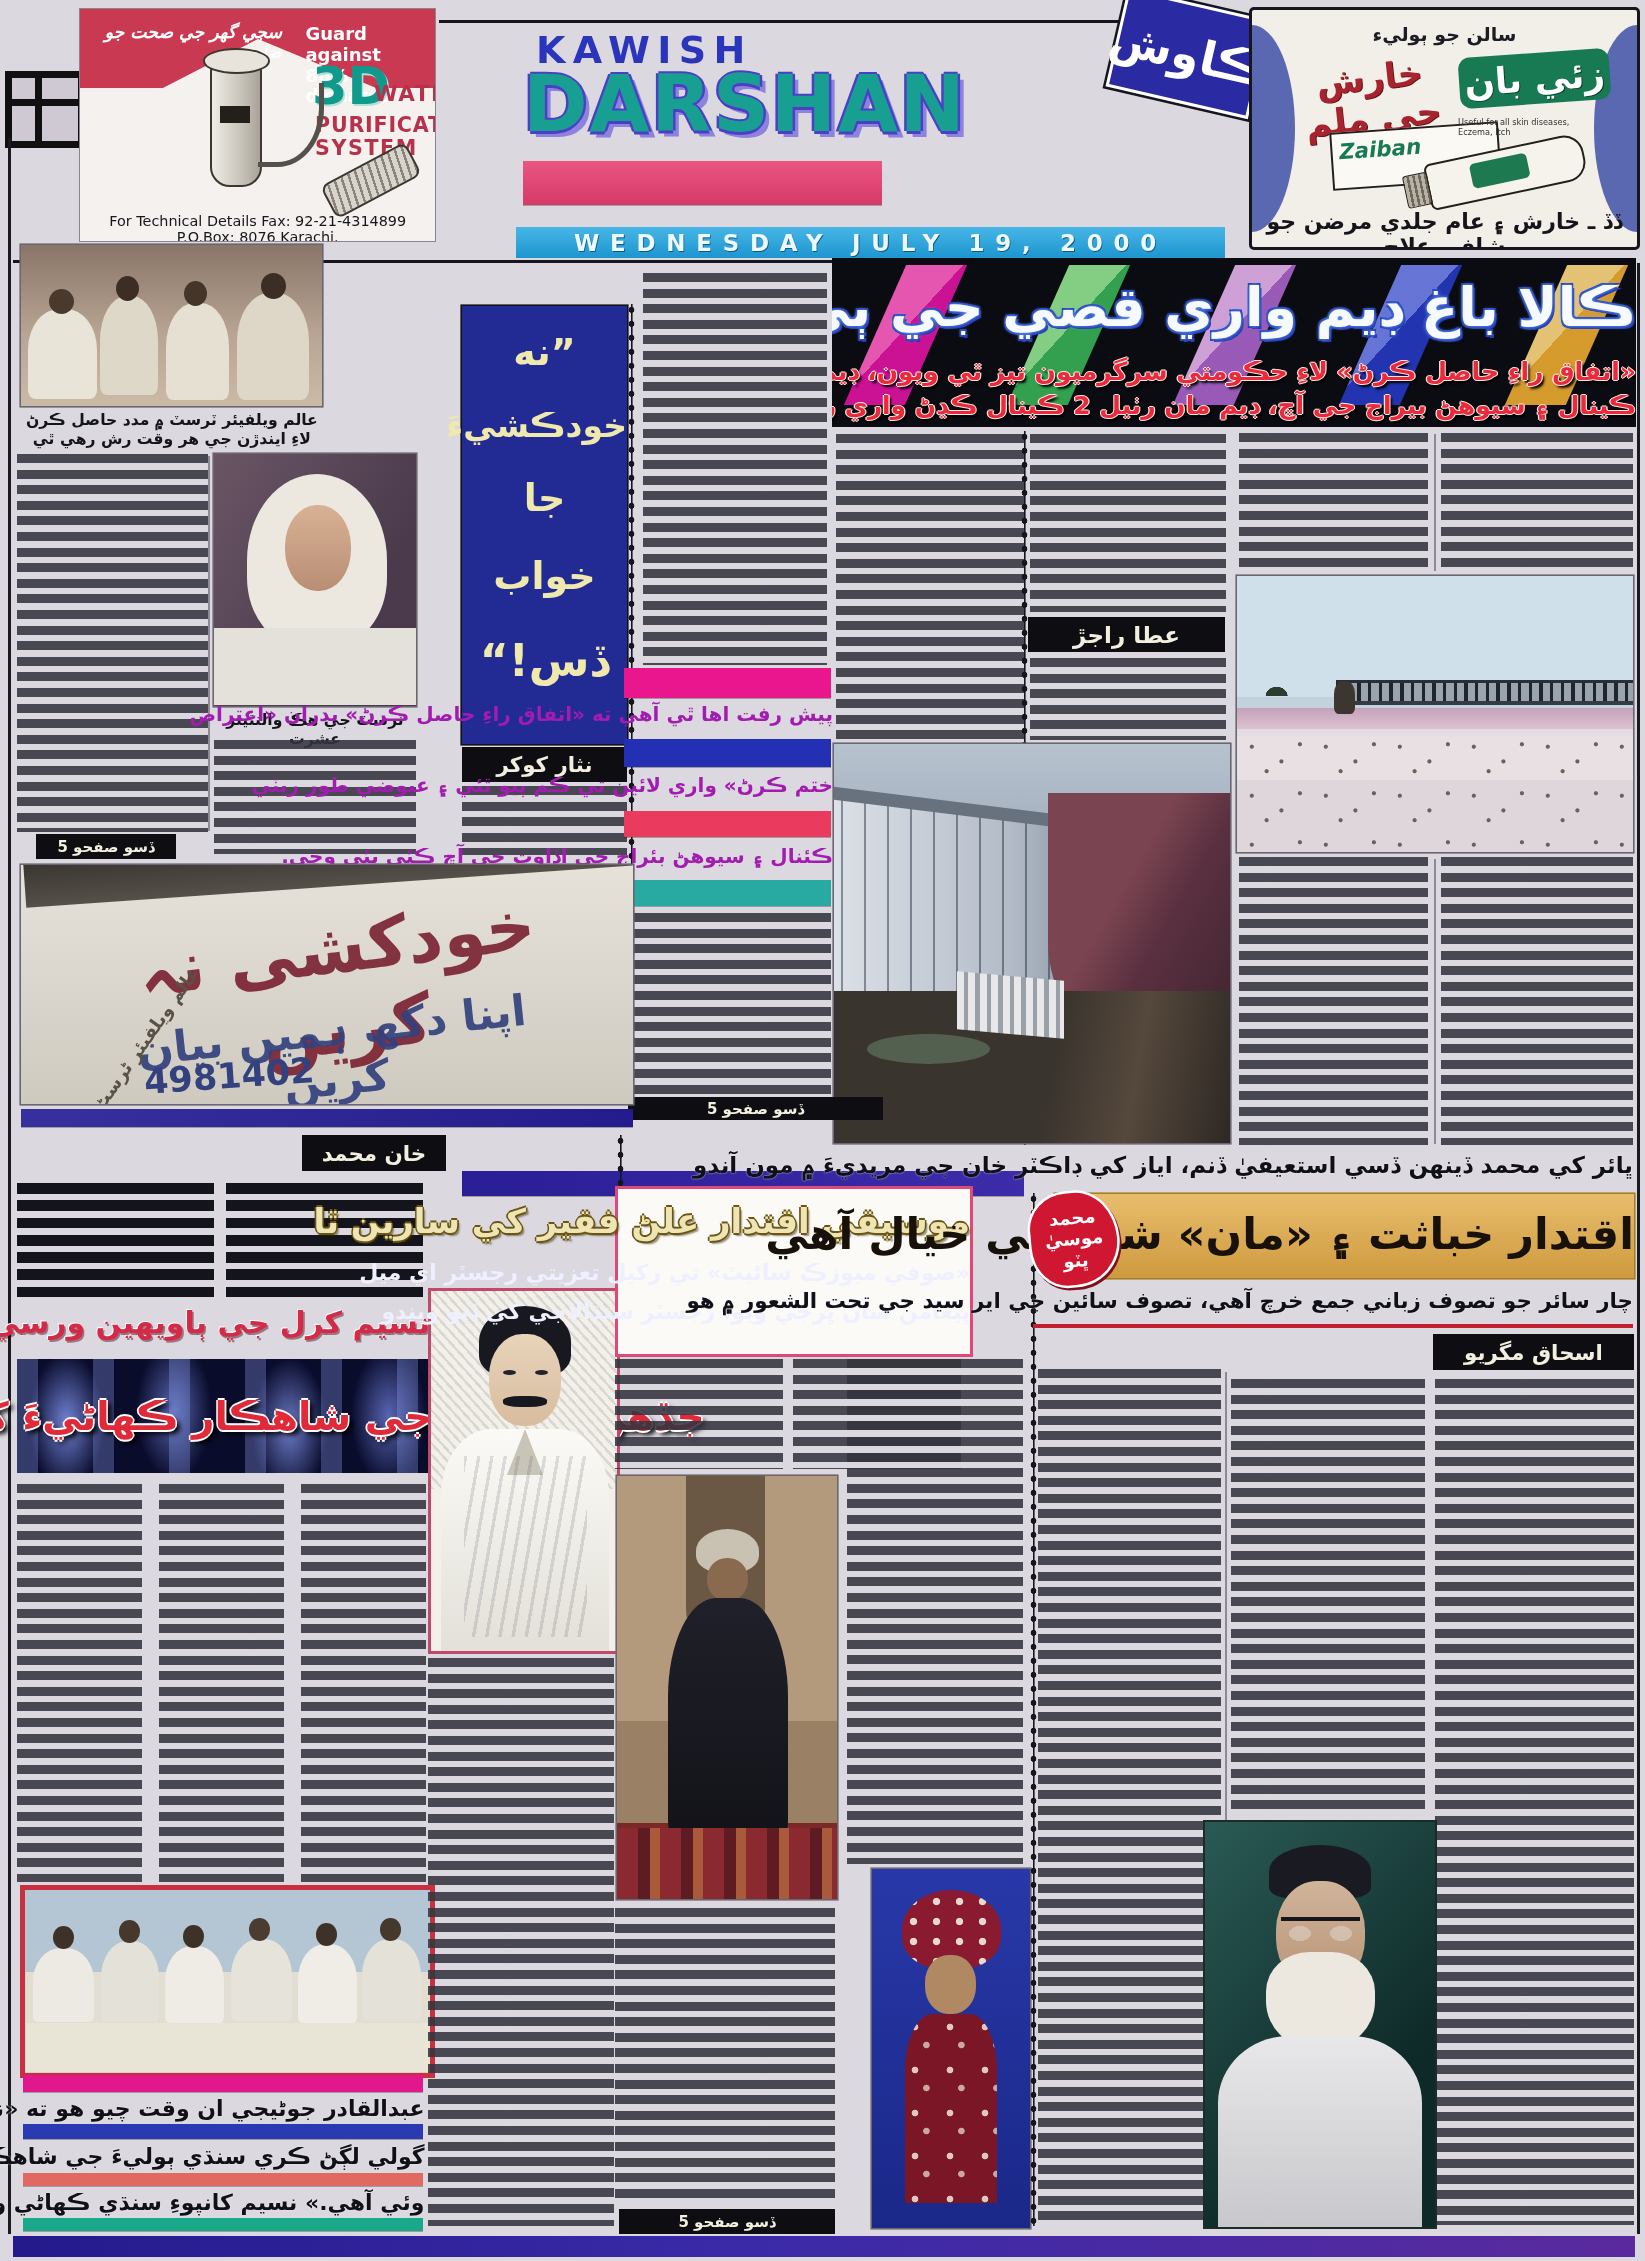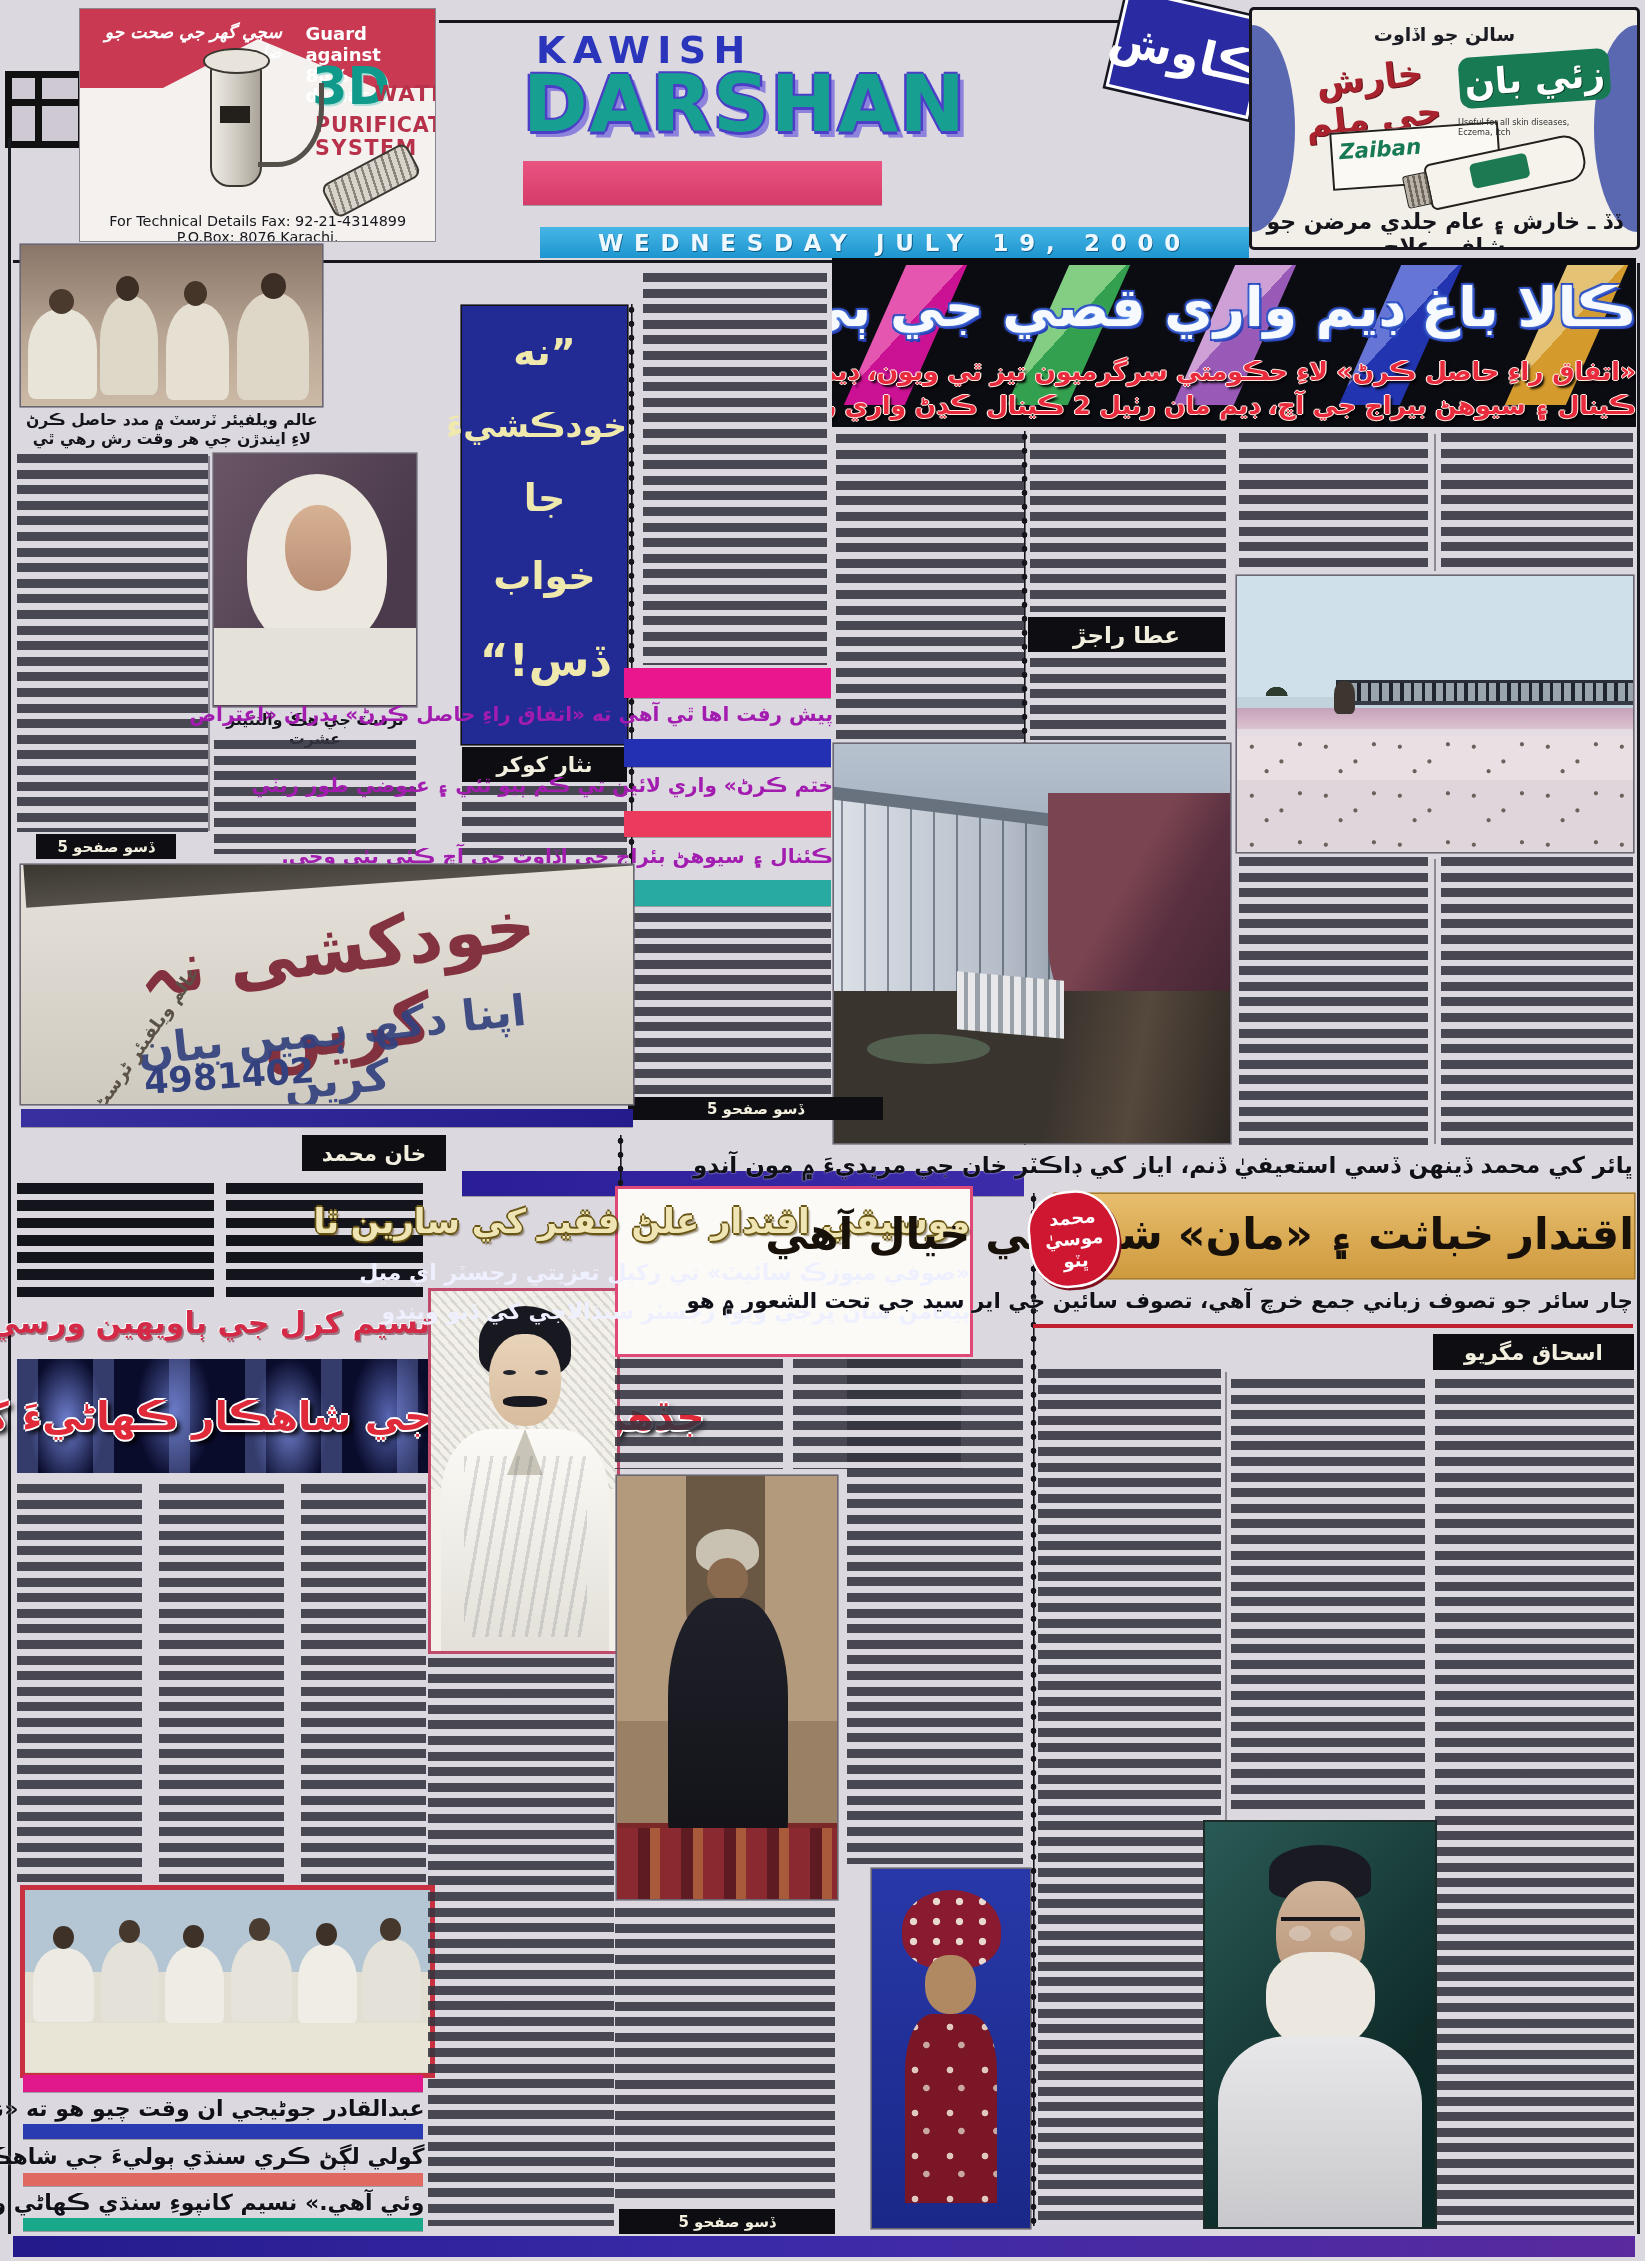--- a/index.html
+++ b/index.html
@@ -75,35 +75,35 @@
 
   <div class="abs hrule" style="left:439px;top:20px;width:786px;height:3.3px;"></div>
   <div class="abs" style="left:536px;top:28px;font-size:38px;font-weight:bold;color:#2a35bc;letter-spacing:7.4px;">KAWISH</div>
   <div class="abs" style="left:523px;top:59px;font-size:78px;font-weight:bold;color:#17a092;letter-spacing:1.6px;text-shadow:2.5px 0 #4b3fc8,-2.5px 0 #4b3fc8,0 2.5px #4b3fc8,0 -2.5px #4b3fc8,5.8px 5.8px 0 #8d82dc;">DARSHAN</div>
   <div class="abs bar" style="left:523px;top:161px;width:359px;height:44px;background:linear-gradient(#ea5582,#d63a68);"></div>
   <div class="abs rtl flexc" style="left:1115px;top:3.3px;width:140px;height:95px;background:#2a2aa2;border:3.3px solid #fff;box-shadow:0 0 0 2.5px #16161c;transform:rotate(13deg);color:#fff;font-size:46px;font-weight:bold;">ڪاوش</div>
 
   <div class="abs" style="left:1249px;top:6.6px;width:385px;height:237px;background:#f2efe9;border:3.3px solid #16161c;border-radius:5px;overflow:hidden;">
     <div class="abs" style="left:-43px;top:15px;width:86px;height:207px;background:#5a68b2;border-radius:50%;"></div>
     <div class="abs" style="right:-43px;top:15px;width:86px;height:207px;background:#5a68b2;border-radius:50%;"></div>
-    <div class="abs rtl" style="left:0;top:13px;width:100%;text-align:center;font-size:19px;font-weight:bold;color:#1c1c24;">سالن جو اڏاوت</div>
+    <div class="abs rtl" style="left:0;top:13px;width:100%;text-align:center;font-size:19px;font-weight:bold;color:#1c1c24;">سالن جو ٻوليء</div>
     <div class="abs rtl" style="left:207px;top:43px;width:148px;text-align:center;font-size:36px;font-weight:bold;color:#fff;background:#177a52;border-radius:11.5px;padding:5px 1.6px;text-shadow:0.8px 0.8px 0 #0a3a26;transform:rotate(-4deg);">زئي بان</div>
     <div class="abs rtl" style="left:33px;top:48px;width:173px;text-align:center;font-size:35px;font-weight:bold;color:#a8232e;text-shadow:0.8px 0.8px 0 #5a0f14;transform:rotate(-6deg);">خارش جي ملم</div>
     <div class="abs" style="left:79px;top:117px;width:165px;height:54px;background:#fbf9f4;border:2.5px solid #23201c;transform:rotate(-4deg);">
       <div style="margin:5px 6.6px 0;font-size:21.4px;font-weight:bold;color:#187a54;font-style:italic;">Zaiban</div>
     </div>
     <div class="abs" style="left:174px;top:138px;width:156px;height:43px;background:#f6f3ec;border:2.5px solid #23201c;border-radius:6.6px 20px 20px 6.6px;transform:rotate(-12deg);">
       <div class="abs" style="left:43px;top:6.6px;width:58px;height:25px;background:#1d7a50;border-radius:5px;"></div>
       <div class="abs" style="left:-25px;top:5px;width:23px;height:31px;background:repeating-linear-gradient(90deg,#b8b2a6 0 3.3px,#6d675c 3.3px 5.8px);border:1.6px solid #23201c;border-radius:3.3px;"></div>
     </div>
     <div class="abs" style="left:206px;top:107px;width:123px;font-size:8.2px;color:#333;">Useful for all skin diseases, Eczema, Itch</div>
     <div class="abs rtl" style="left:0;top:199px;width:100%;text-align:center;font-size:22px;font-weight:bold;color:#14141a;">ڏڏ ـ خارش ۽ عام جلدي مرضن جو شافي علاج</div>
   </div>
 
-  <div class="abs flexc" style="left:540px;top:227px;width:709px;height:31px;background:linear-gradient(#47b6e6,#1d95cf);color:#eef8ff;font-size:23px;font-weight:bold;letter-spacing:10.7px;text-shadow:0.8px 0.8px 0 #0c5a86;">WEDNESDAY JULY 19, 2000</div>
+  <div class="abs flexc" style="left:516px;top:227px;width:709px;height:31px;background:linear-gradient(#47b6e6,#1d95cf);color:#eef8ff;font-size:23px;font-weight:bold;letter-spacing:10.7px;text-shadow:0.8px 0.8px 0 #0c5a86;">WEDNESDAY JULY 19, 2000</div>
   <div class="abs hrule" style="left:13px;top:260px;width:819px;height:2.5px;"></div>
   <div class="abs" style="left:8.2px;top:138px;width:2.5px;height:2096px;background:#1a1a22;"></div>
   <div class="abs" style="left:1637px;top:263px;width:2.5px;height:1971px;background:#1a1a22;"></div>
 
   <div id="kb-banner" class="abs" style="left:832px;top:258px;width:804px;height:169px;">
     <div class="flag" style="left:43px;background:linear-gradient(115deg,#f05ab8 0 45%,#d5129a 45%);"></div>
     <div class="flag" style="left:206px;background:linear-gradient(115deg,#8ad88a 0 45%,#35a852 45%);"></div>
     <div class="flag" style="left:372px;background:linear-gradient(115deg,#d8a8e0 0 45%,#a05ec0 45%);"></div>
     <div class="flag" style="left:538px;background:linear-gradient(115deg,#6a7ae0 0 45%,#2336b8 45%);"></div>
     <div class="flag" style="left:704px;background:linear-gradient(115deg,#f0cc7a 0 45%,#e0a22e 45%);"></div>

